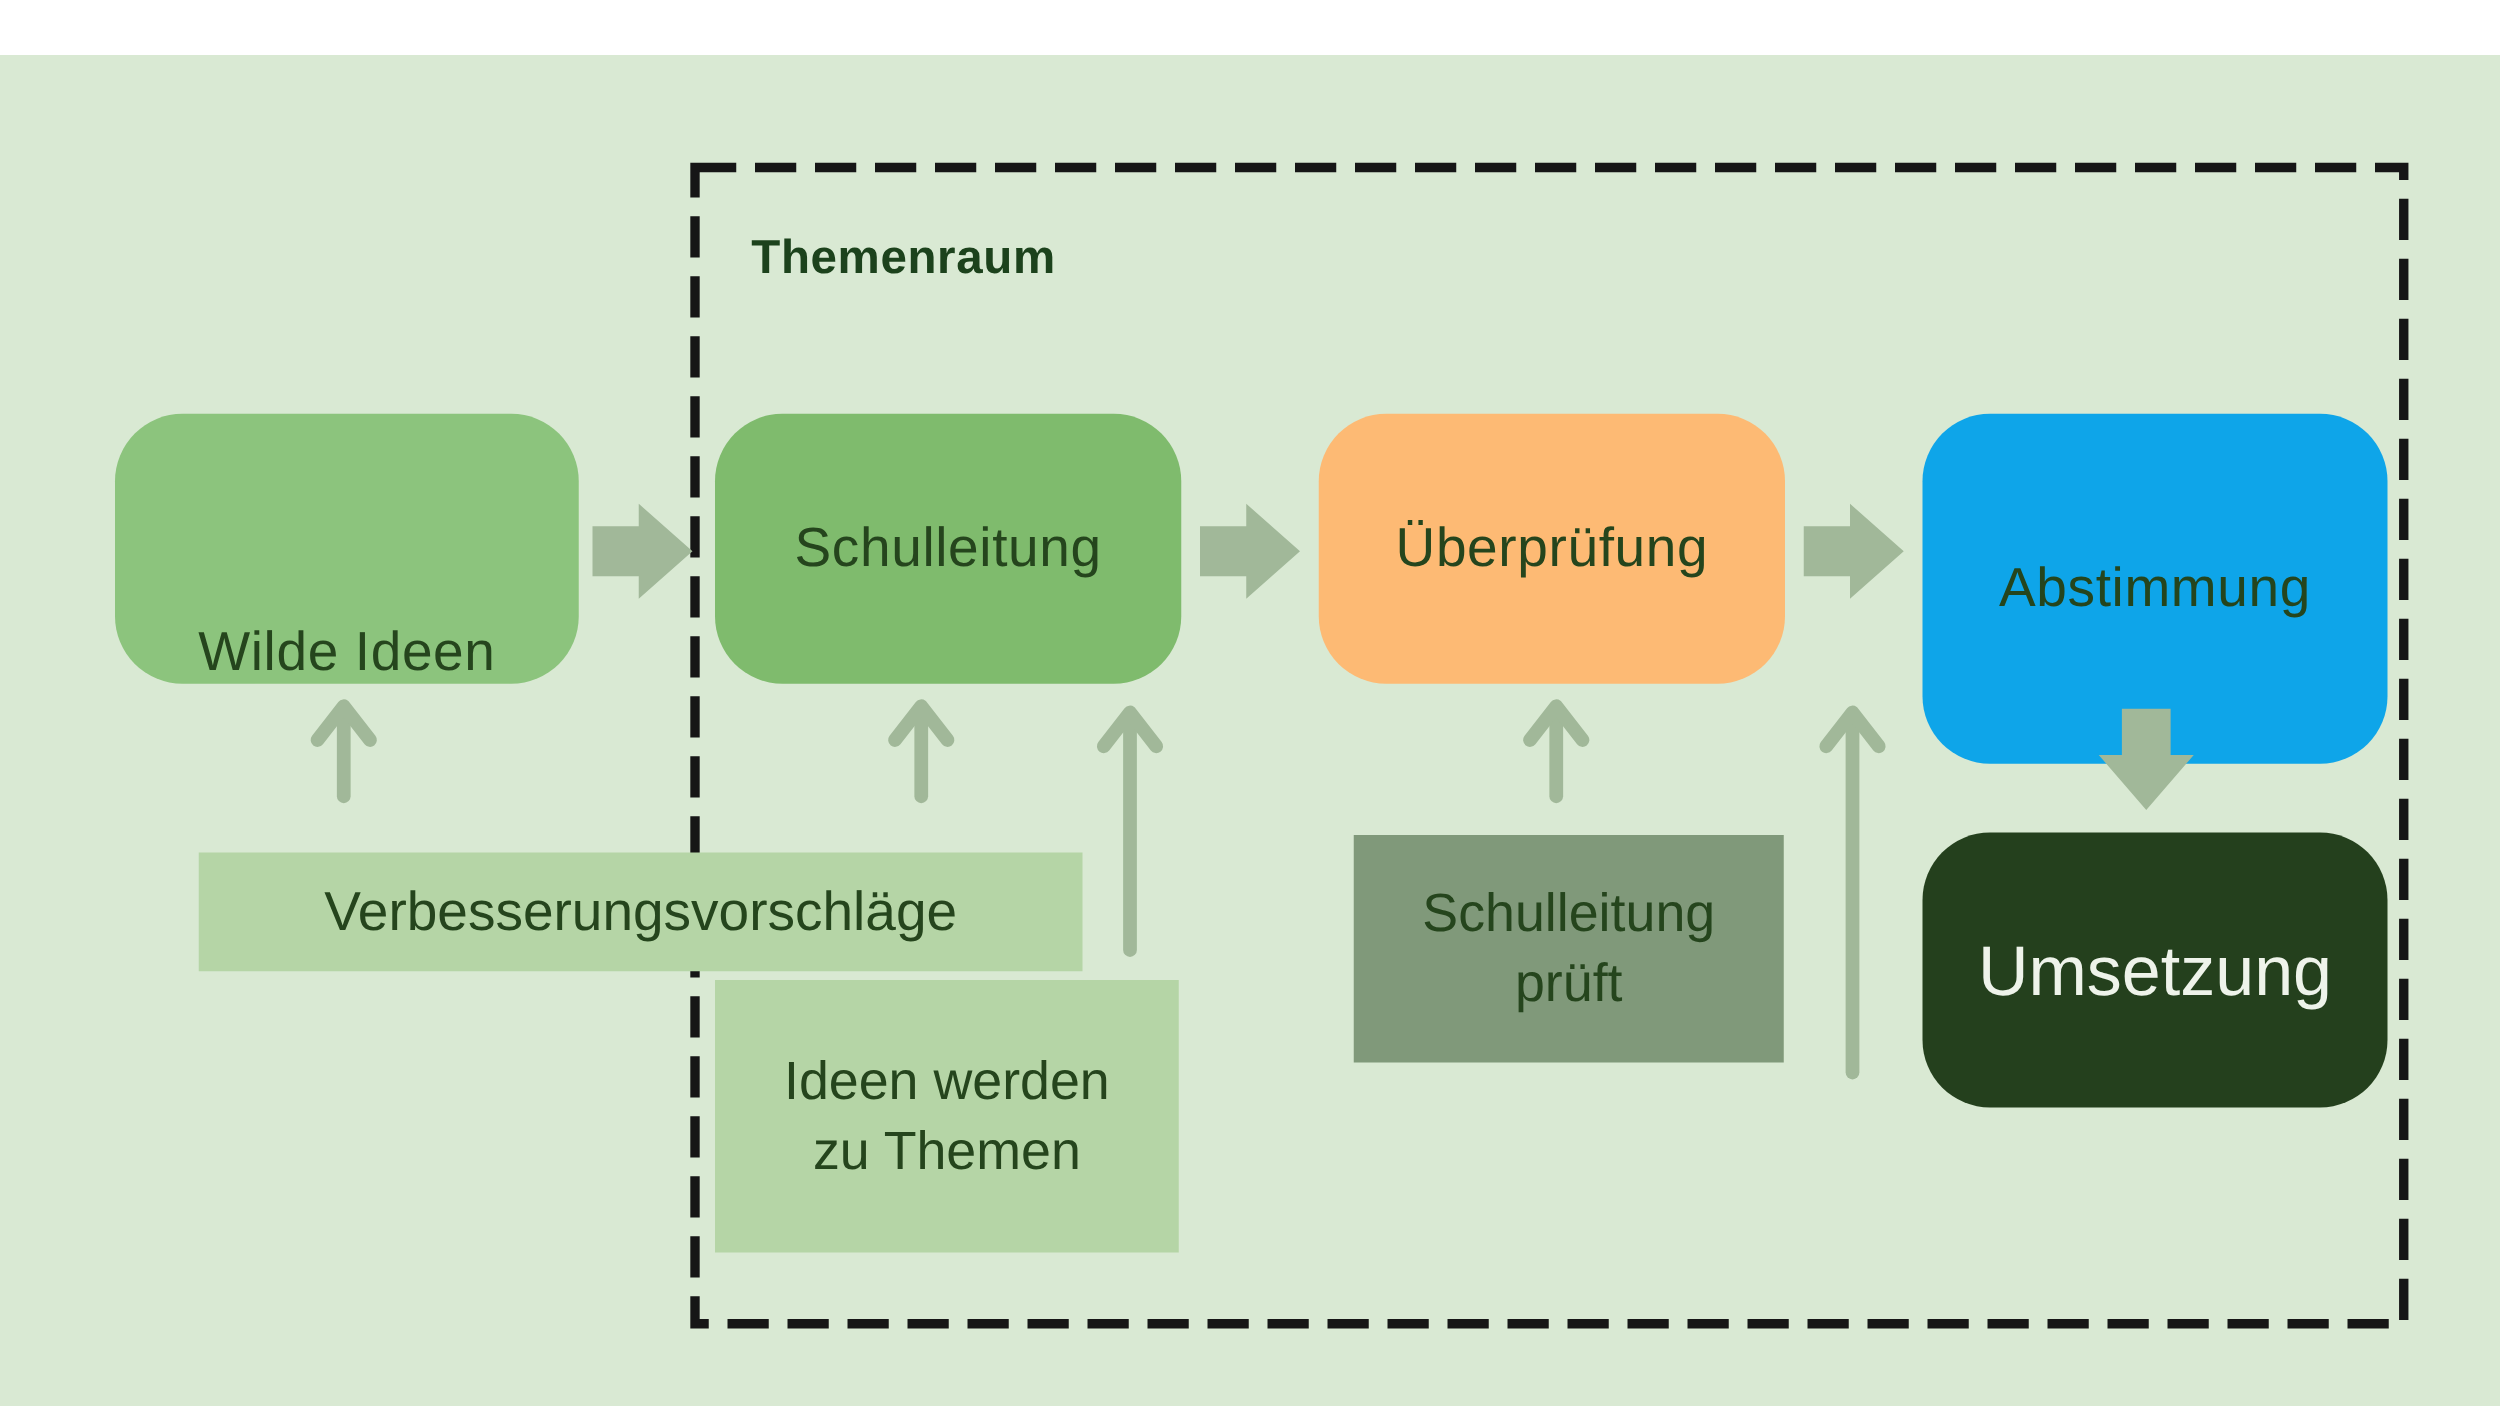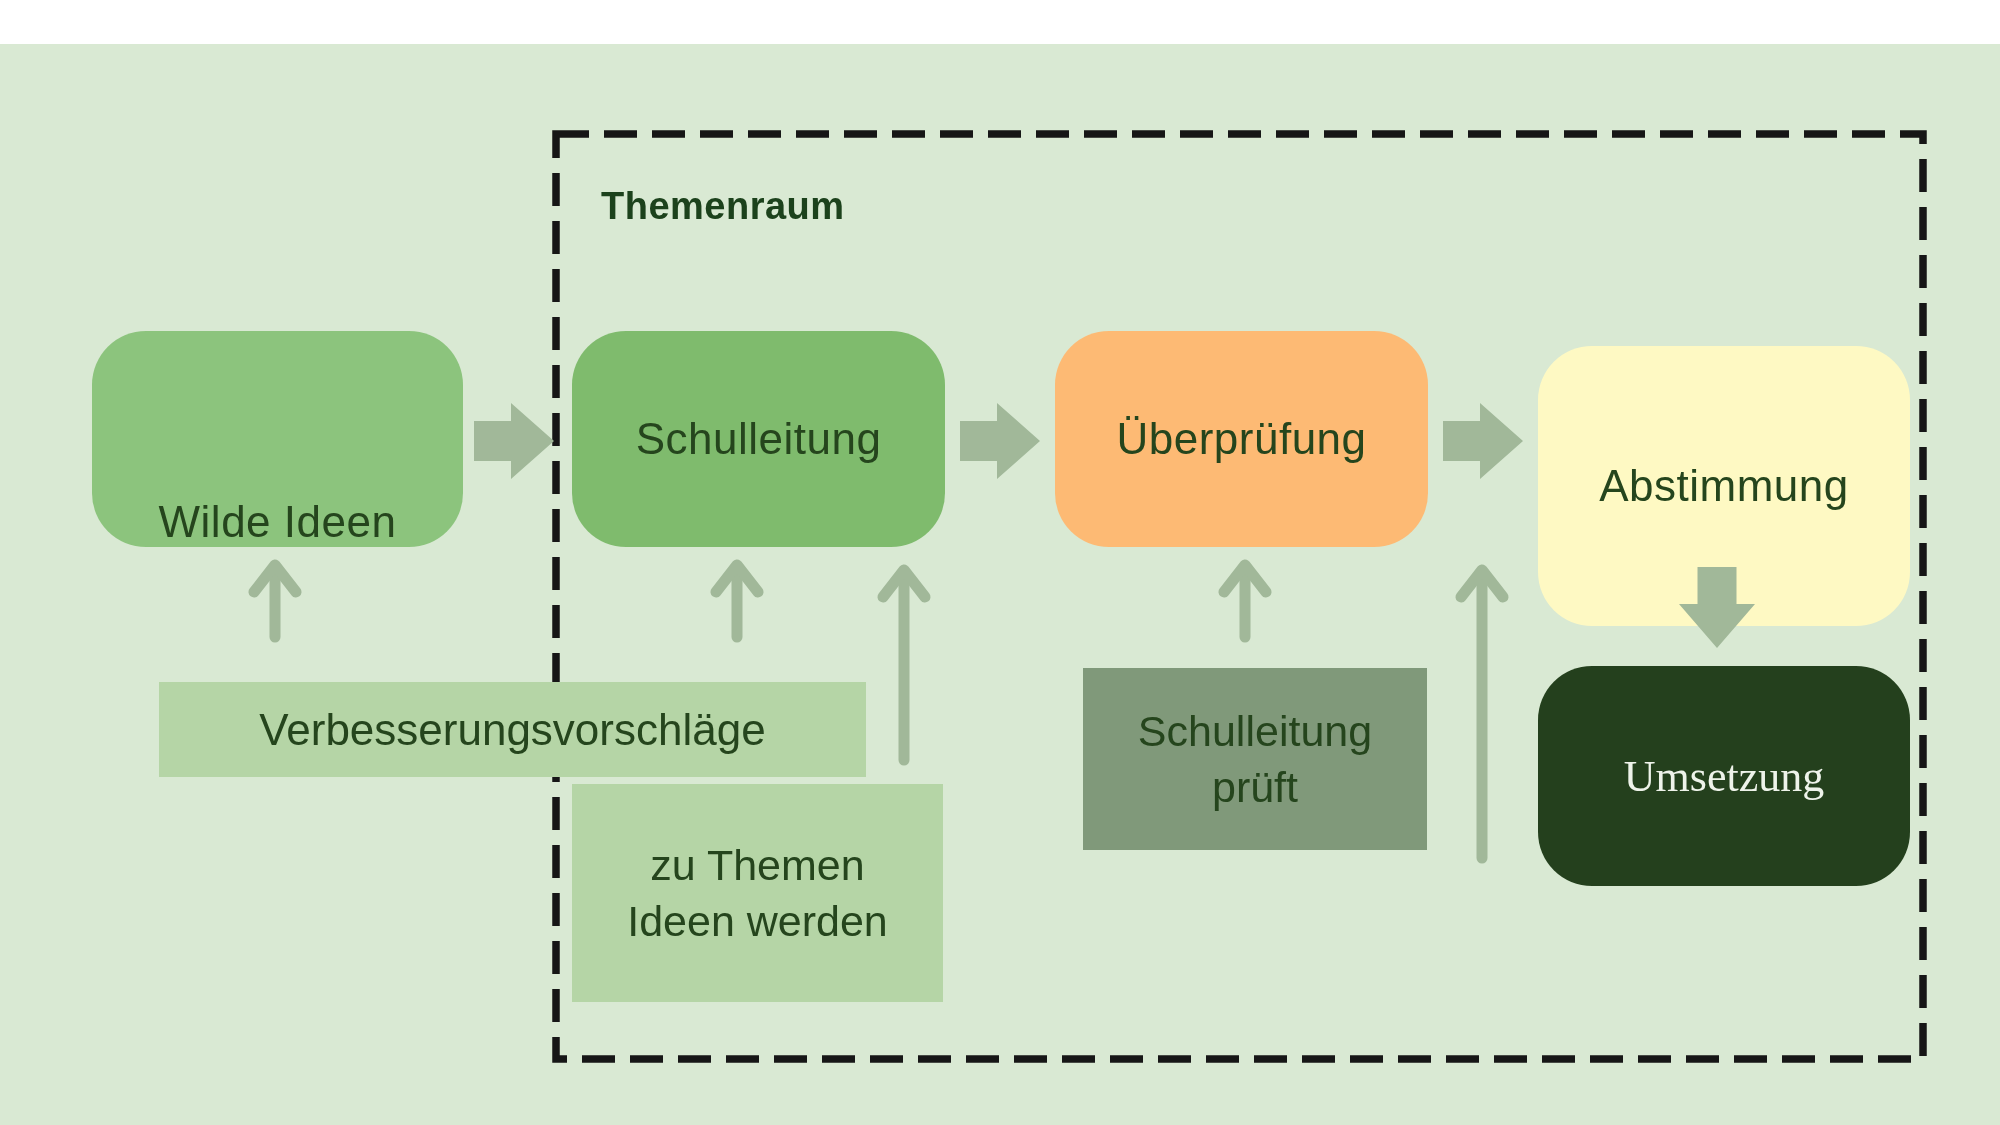--- a/index.html
+++ b/index.html
@@ -22,22 +22,21 @@
     border-radius:54px;
     font-size:44px;
     letter-spacing:0.5px;
   }
   .note {
     font-size:43px;
     line-height:56px;
   }
   .result {
     border-radius:54px;
-    font-size:44px;
-    font-family:Liberation Serif, serif;
+    font-size:56px;
   }
   .title {
     position:absolute;
     left:601px; top:141px;
     font-size:38px;
     font-weight:bold;
     letter-spacing:0.5px;
   }
 </style>
 </head>
@@ -56,31 +55,31 @@
   </div>
 
   <div class="box stage" style="left: 572px; top: 287px; width: 373px; height: 216px; background-color: rgb(127, 187, 109);">
     <span>Schulleitung</span>
   </div>
 
   <div class="box stage" style="left: 1055px; top: 287px; width: 373px; height: 216px; background-color: #fdba74;">
     <span>Überprüfung</span>
   </div>
 
-  <div class="box stage" style="left: 1538px; top: 302px; width: 372px; height: 280px; background-color: #fef9c3;">
+  <div class="box stage" style="left: 1538px; top: 287px; width: 372px; height: 280px; background-color: #0ea5e9;">
     <span>Abstimmung</span>
   </div>
 
   <div class="box note" style="left: 159px; top: 638px; width: 707px; height: 95px; font-size: 44px; background-color: rgb(181, 213, 166);">
     <span>Verbesserungsvorschläge</span>
   </div>
 
   <div class="box note" style="left: 572px; top: 740px; width: 371px; height: 218px; background-color: rgb(181, 213, 166);">
+    <span>Ideen werden</span>
     <span>zu Themen</span>
-    <span>Ideen werden</span>
   </div>
 
   <div class="box note" style="left: 1083px; top: 624px; width: 344px; height: 182px; background-color: rgb(128, 153, 122);">
     <span>Schulleitung</span>
     <span>prüft</span>
   </div>
 
   <div class="box result" style="left: 1538px; top: 622px; width: 372px; height: 220px; background-color: rgb(36, 64, 29); color: rgb(238, 243, 234);">
     <span>Umsetzung</span>
   </div>

